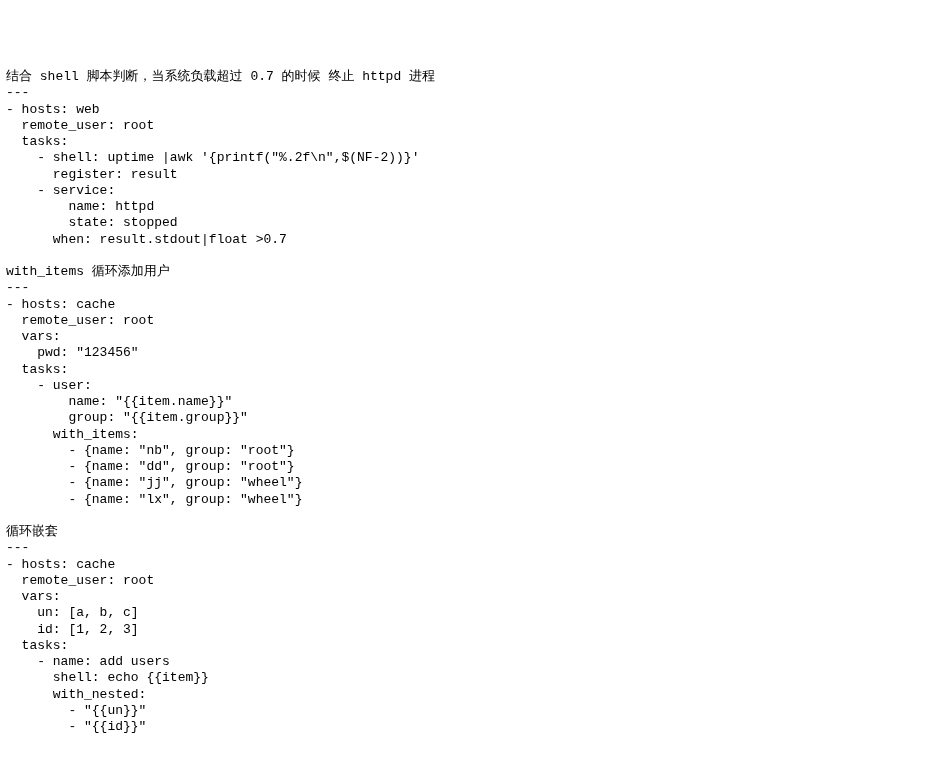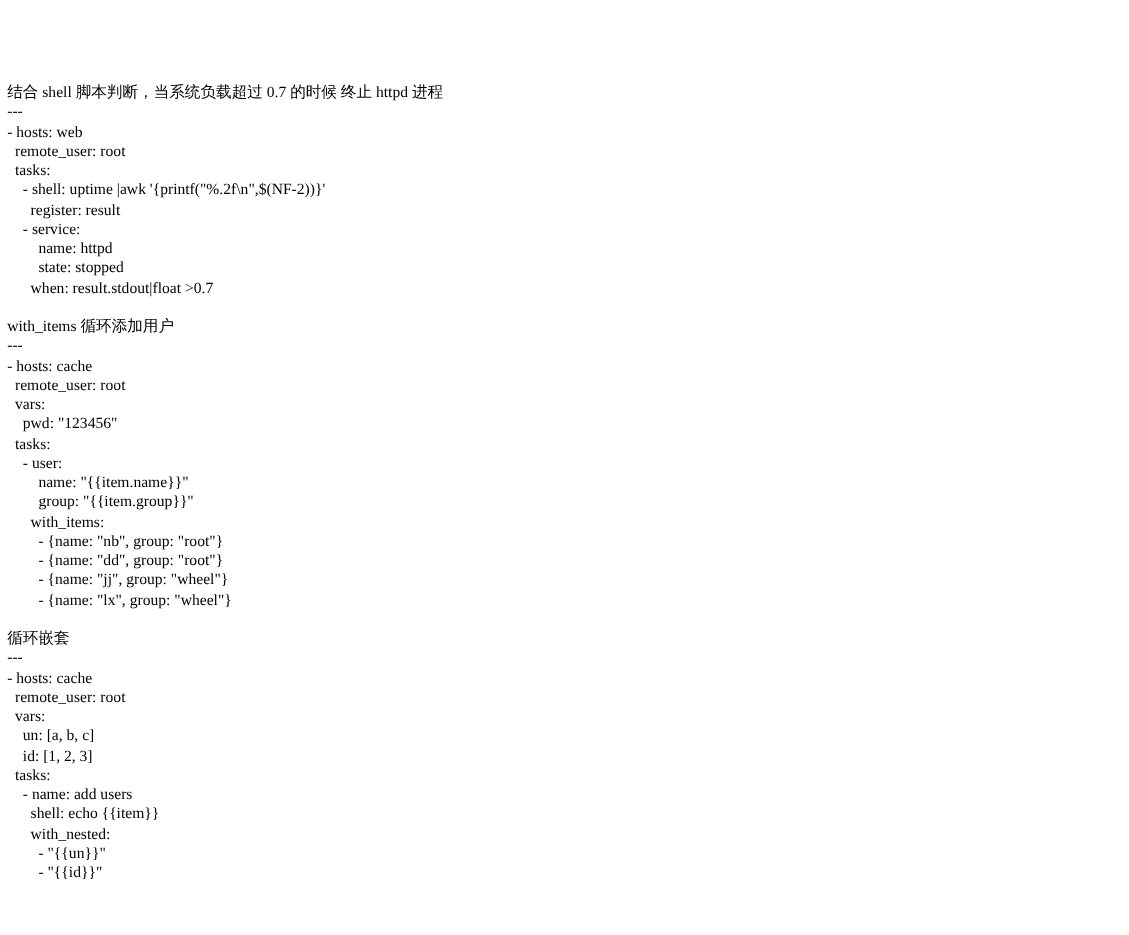--- a/index.html
+++ b/index.html
@@ -7,21 +7,20 @@
       font-size: 13px;
       line-height: 1.25;
       background: #ffffff;
       color: #000000;
       margin: 0;
       padding: 4px 6px;
       white-space: pre;
     }
     .content {
       white-space: pre;
-      font-family: Liberation Serif, serif;
     }
   </style>
 </head>
 <body>
 
 
 
 <div class="content"><span>结合 shell 脚本判断，当系统负载超过 0.7 的时候 终止 httpd 进程</span>
 <span>---</span>
 <span>- hosts: web</span>

